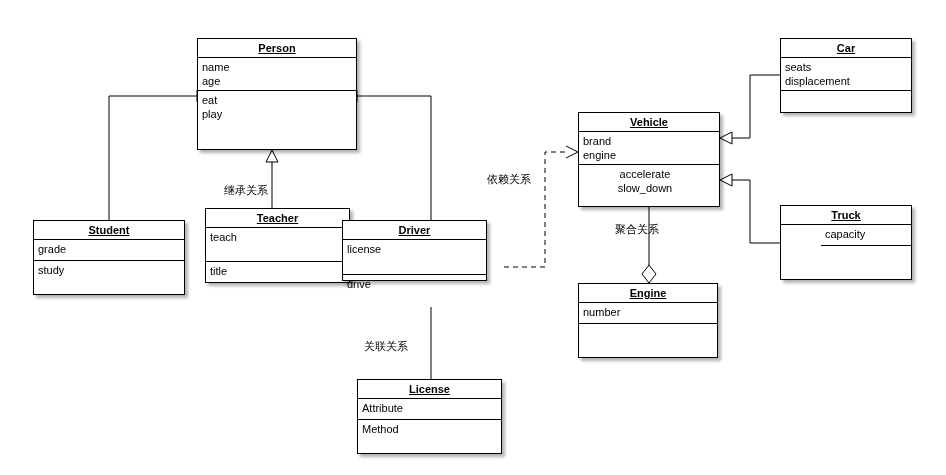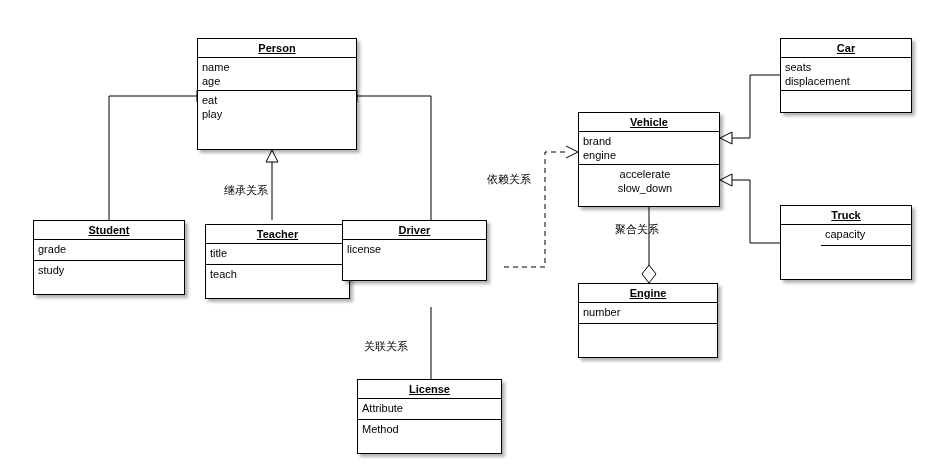--- a/index.html
+++ b/index.html
@@ -132,34 +132,37 @@
   <div class="uml-class" style="left:33px; top:220px; width:152px; height:75px;">
     <div class="uml-title">Student</div>
     <div class="uml-section" style="height:21px;">
       <div class="uml-row">grade</div>
     </div>
     <div class="uml-section" style="height:34px;">
       <div class="uml-row">study</div>
     </div>
   </div>
 
-  <div class="uml-class" style="left:205px; top:224px; width:145px; height:75px;">
+  <div class="uml-class" style="left:205px; top:208px; width:145px; height:75px;">
     <div class="uml-title">Teacher</div>
-    <div class="uml-section" style="height:21px;">
-      <div class="uml-row">title</div>
-    </div>
     <div class="uml-section" style="height:34px;">
       <div class="uml-row">teach</div>
+    </div>
+    <div class="uml-section" style="height:21px;">
+      <div class="uml-row">title</div>
     </div>
   </div>
 
   <div class="uml-class" style="left:342px; top:220px; width:145px; height:61px;">
     <div class="uml-title">Driver</div>
     <div class="uml-section" style="height:35px;">
       <div class="uml-row">license</div>
+    </div>
+    <div class="uml-section" style="height:32px;">
+      <div class="uml-row">drive</div>
     </div>
   </div>
 
   <div class="uml-class" style="left:357px; top:379px; width:145px; height:75px;">
     <div class="uml-title">License</div>
     <div class="uml-section" style="height:21px;">
       <div class="uml-row">Attribute</div>
     </div>
     <div class="uml-section" style="height:34px;">
       <div class="uml-row">Method</div>

